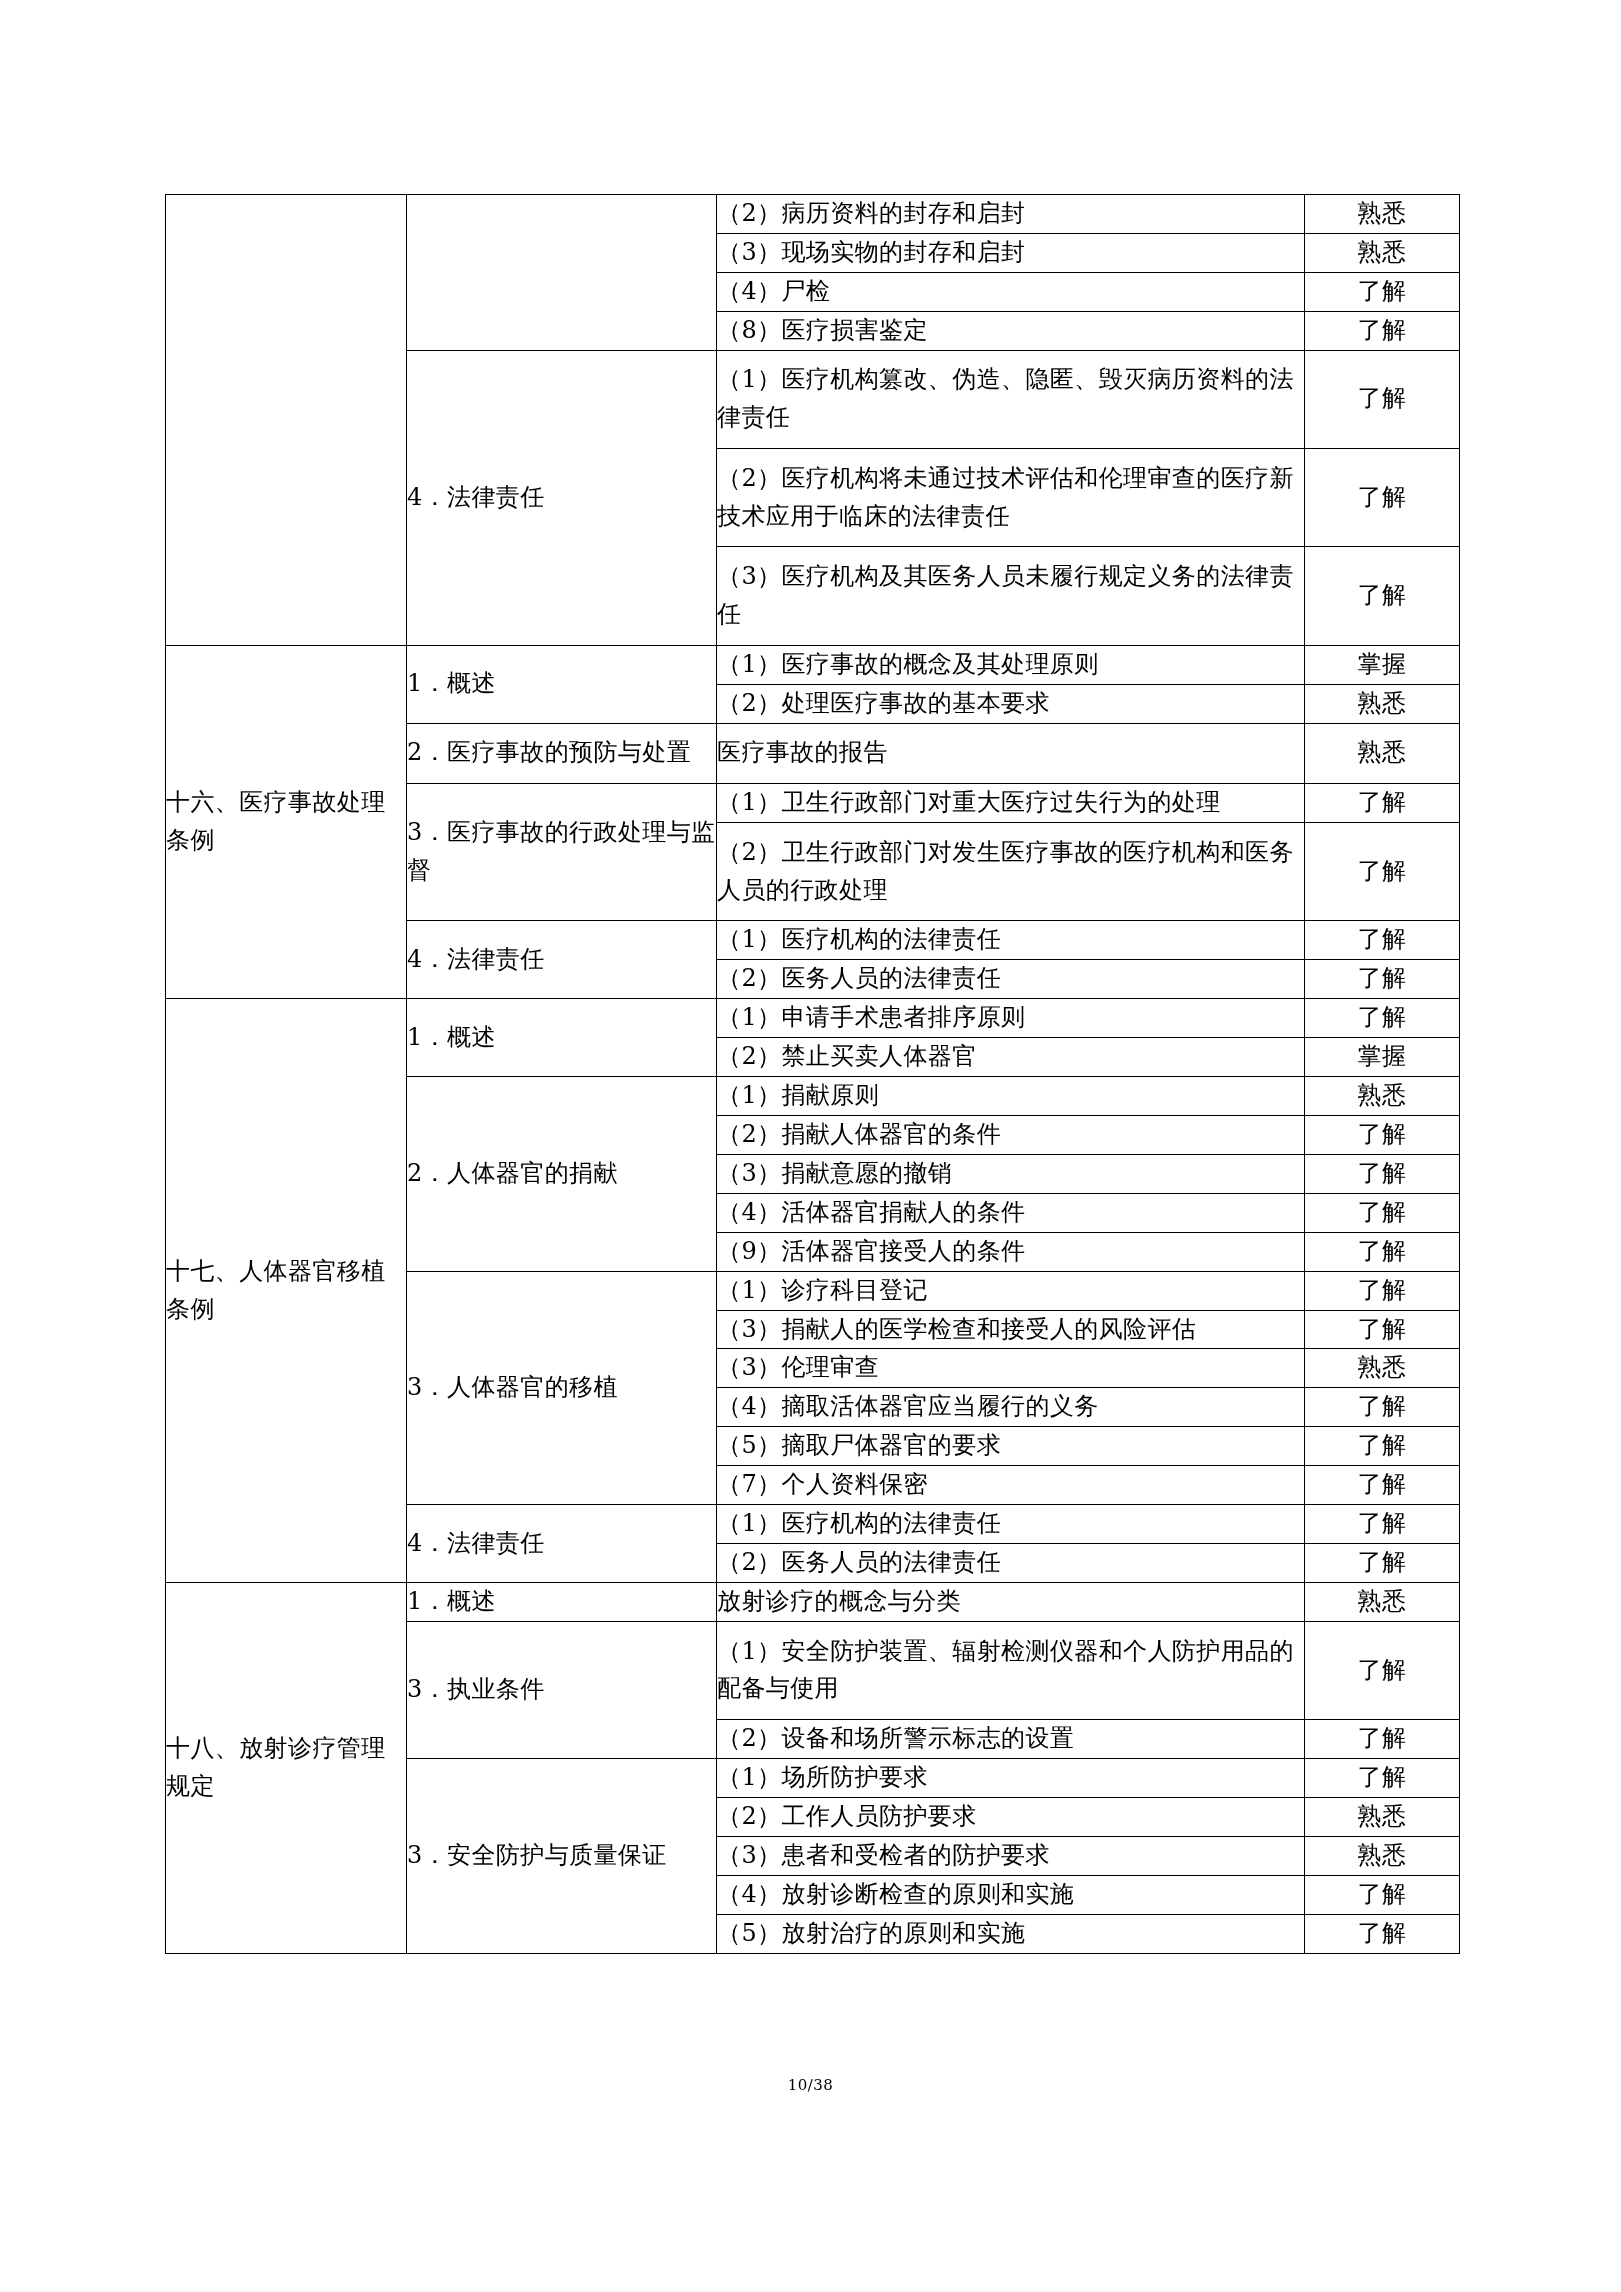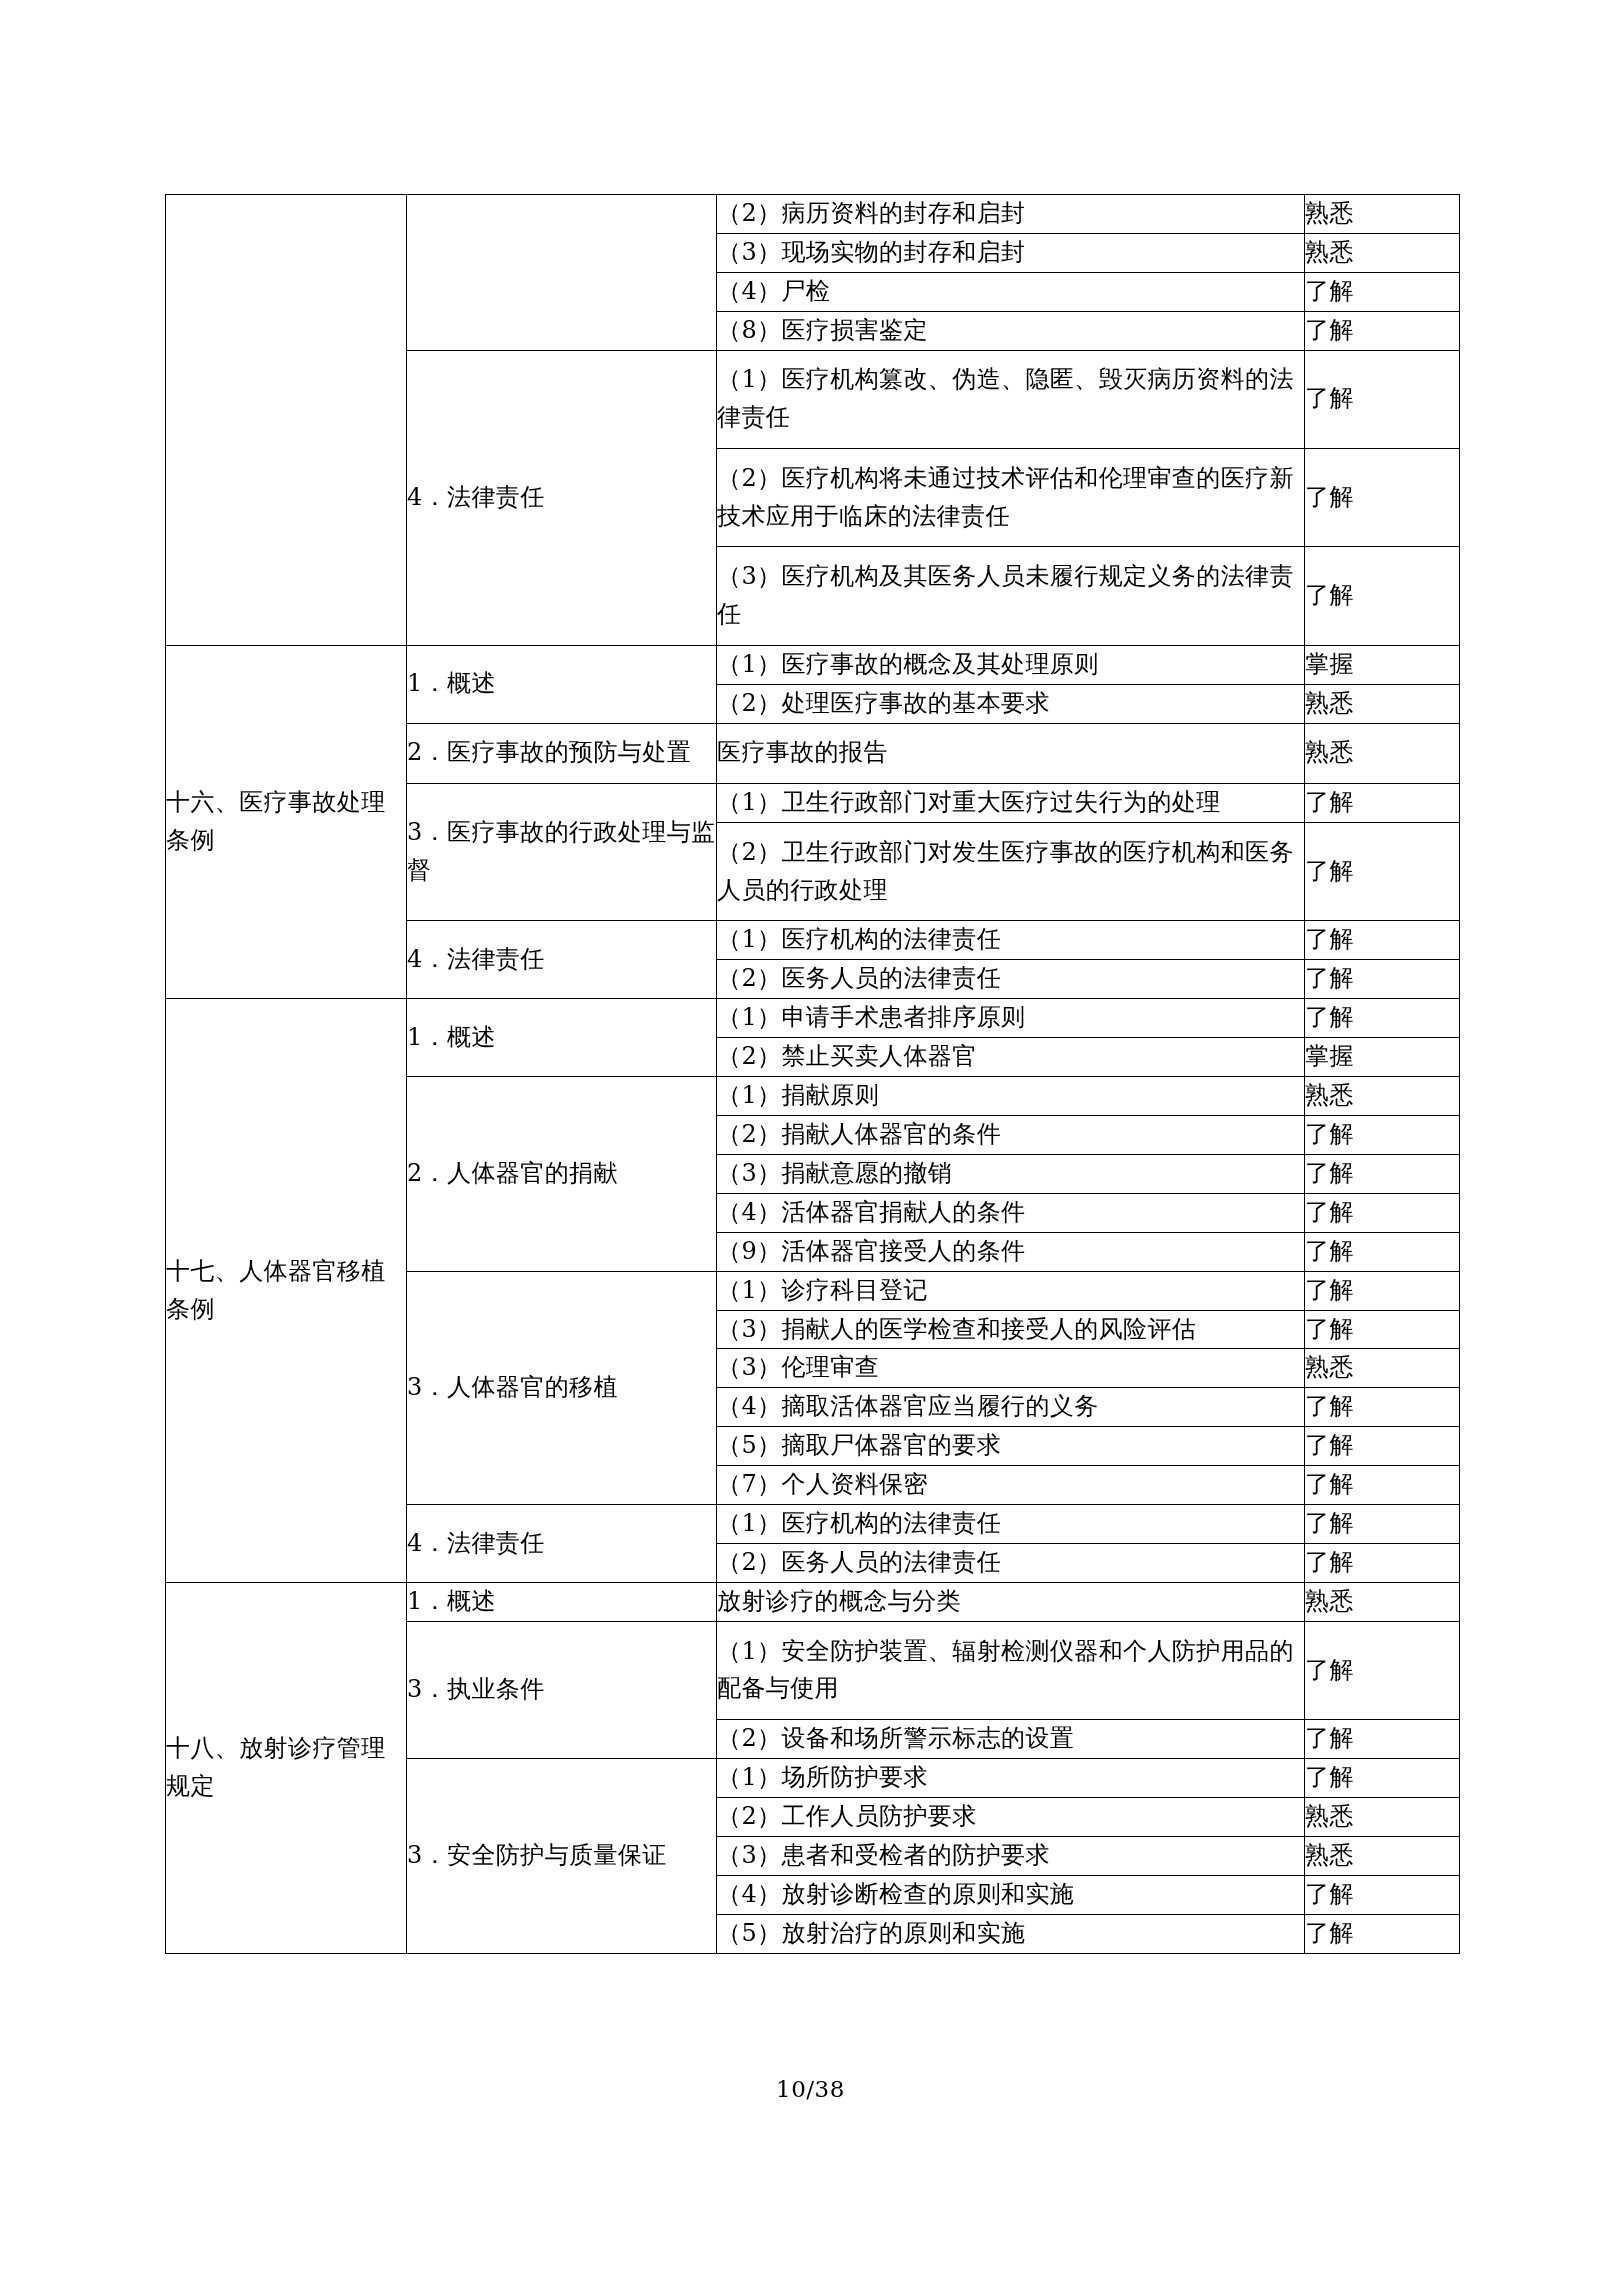--- a/index.html
+++ b/index.html
@@ -50,36 +50,37 @@
     padding: 9.8px 9.8px 9.8px 21.6px;
     text-align: left;
     vertical-align: middle;
   }
   .cell-item {
     padding: 8.8px 11.8px 8.8px 15.7px;
     text-align: left;
     vertical-align: middle;
   }
   .cell-level {
+    text-align: center;
     vertical-align: middle;
     padding: 8.8px 3.9px;
     white-space: nowrap;
   }
   .tall .cell-item,
   .tall .cell-level {
     padding-top: 10.8px;
     padding-bottom: 10.8px;
   }
   .footer {
     position: absolute;
     left: 0;
     right: 0;
     top: 2076px;
     text-align: center;
-    font-size: 23px;
+    font-size: 15px;
     font-family: "DejaVu Serif", "Liberation Serif", serif;
     letter-spacing: 0.5px;
   }
 </style>
 </head>
 <body>
 
 <div class="page">
   <div class="sheet">
     <table class="syllabus">

